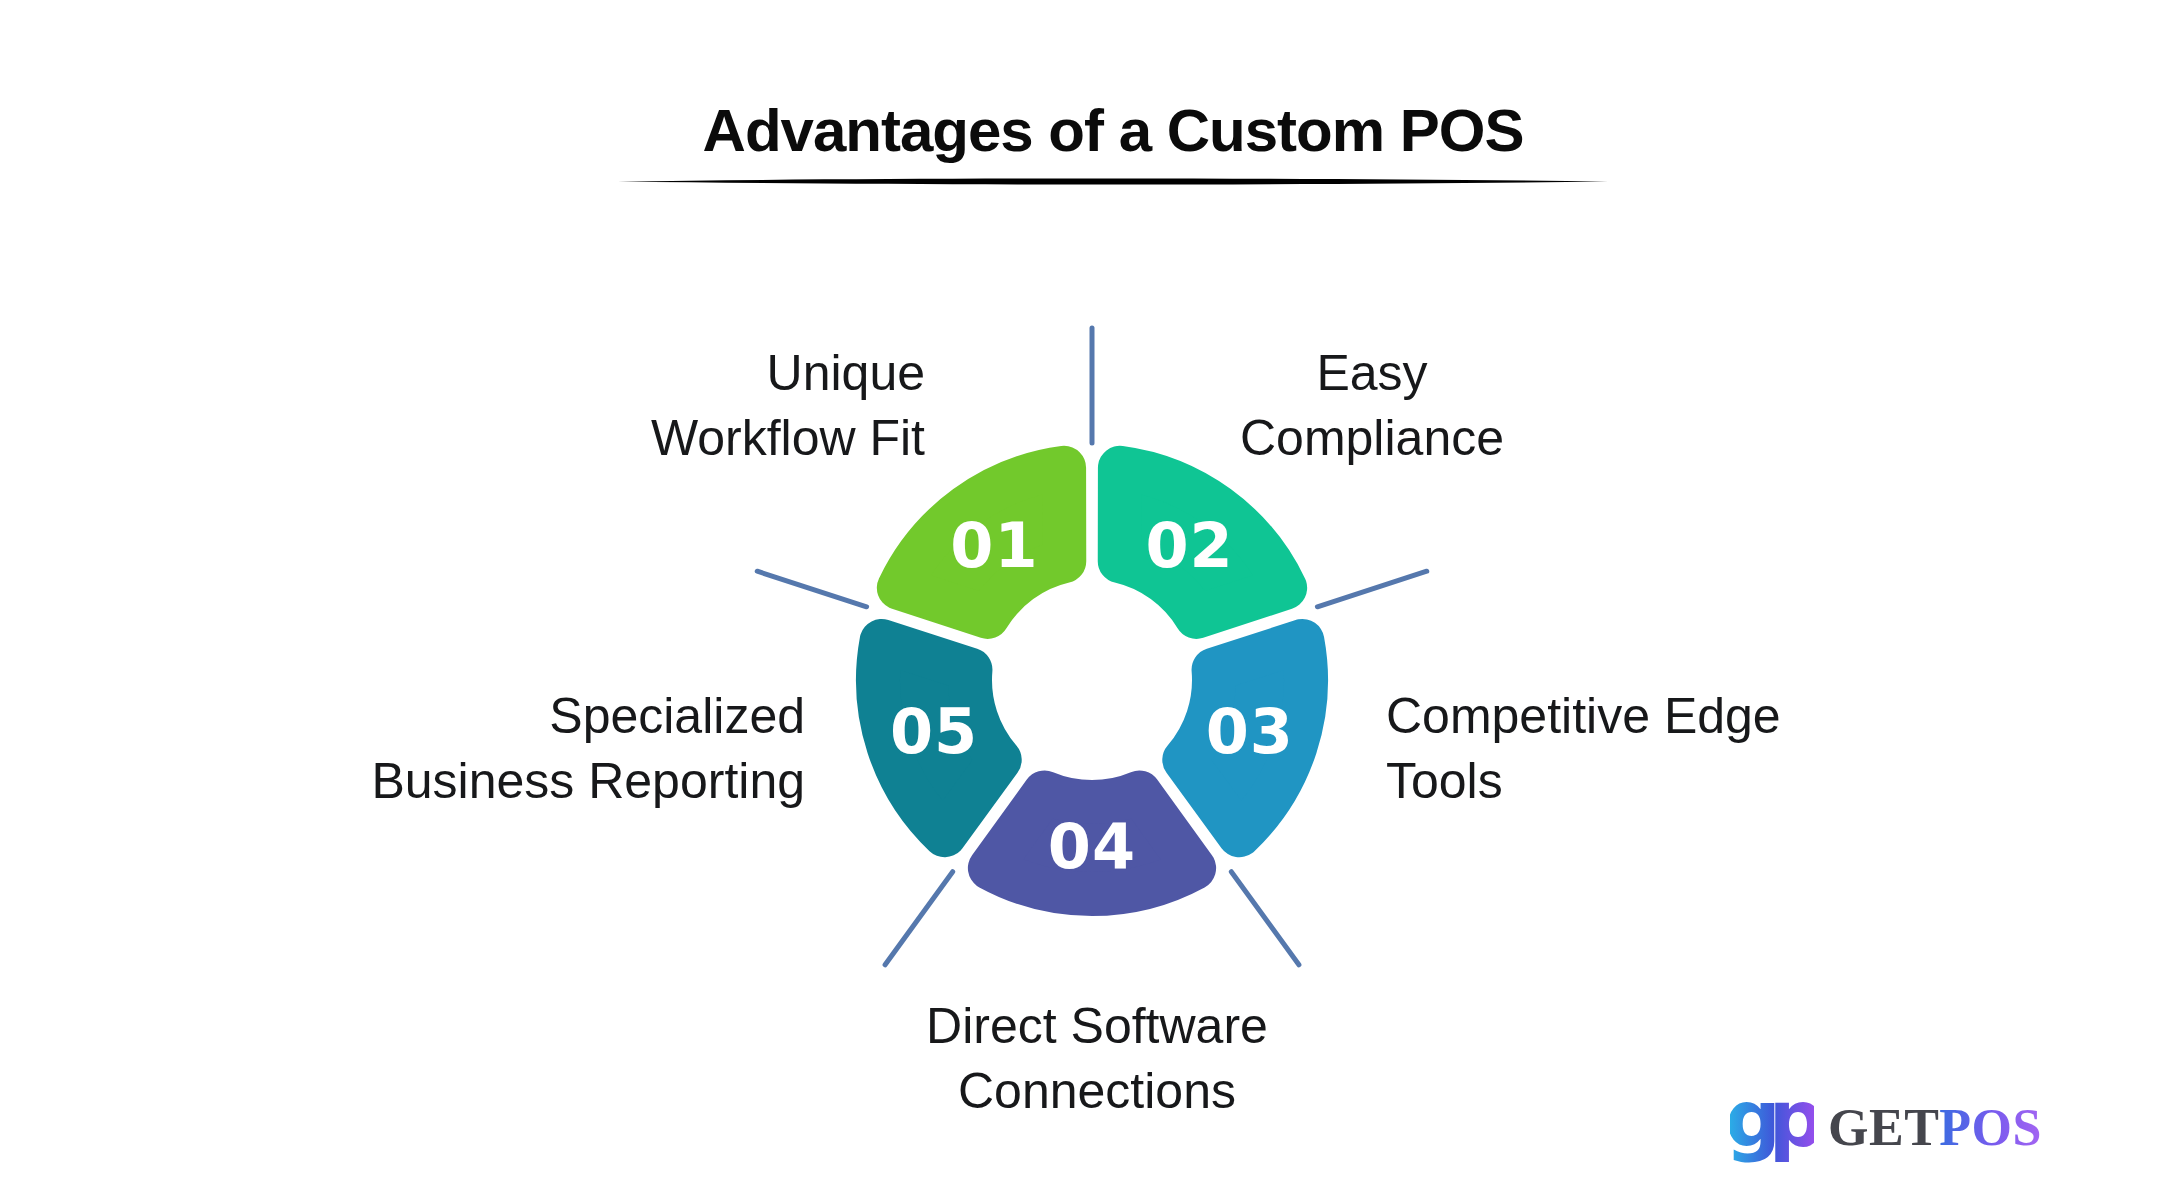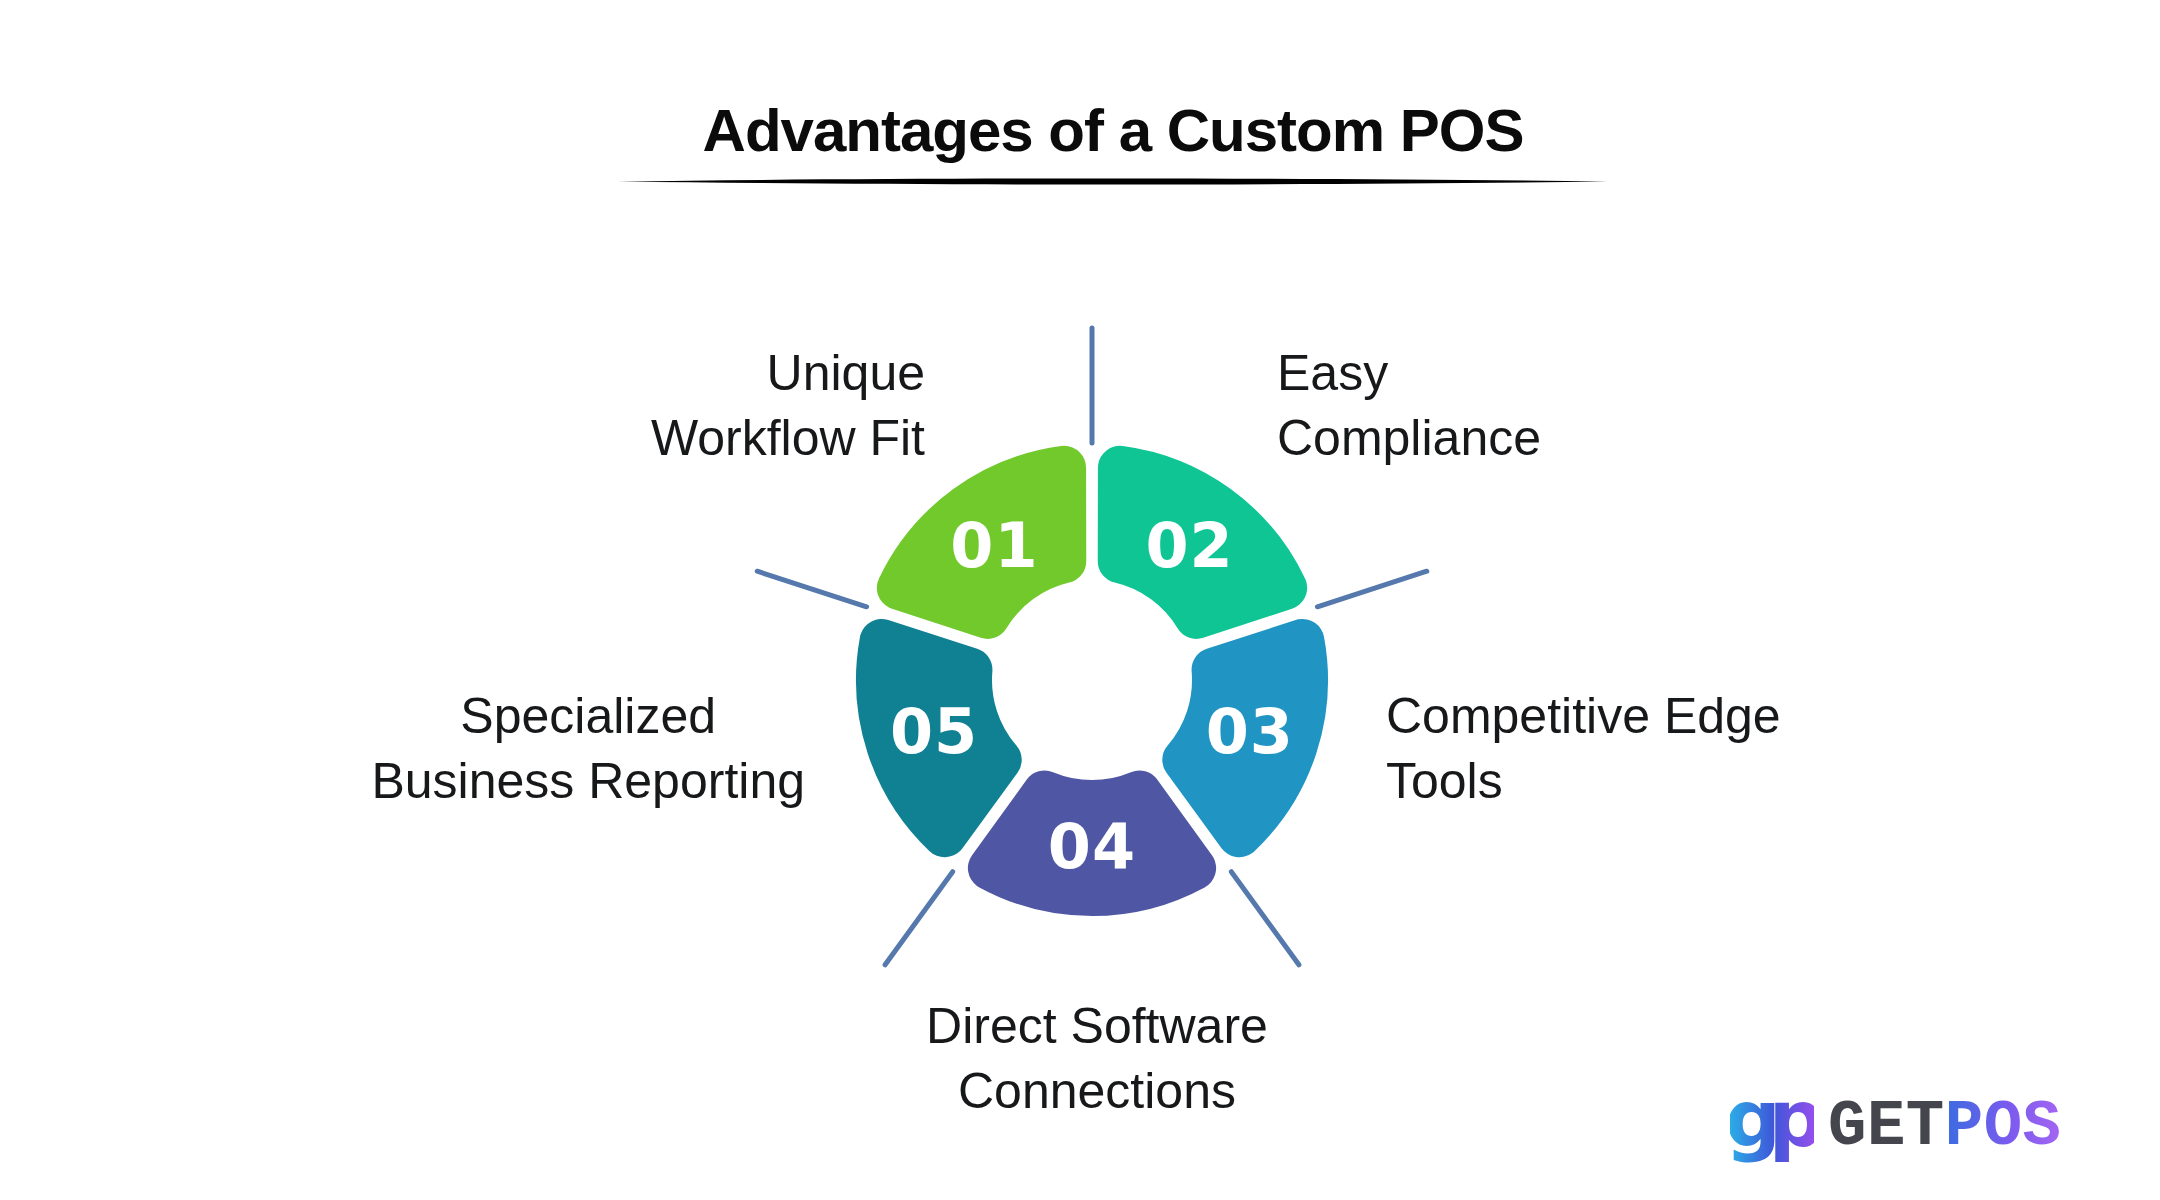--- a/index.html
+++ b/index.html
@@ -30,33 +30,33 @@
   
   .seg-label {
     position: absolute;
     font-size: 50px;
     line-height: 1.3;
     font-weight: 400;
     color: #17181a;
     white-space: pre-line;
   }
   .label-unique      { right: 1235px; top: 341px; text-align: right; }
-  .label-easy        { left: 1277px;  top: 341px; text-align: left; }
+  .label-easy        { left: 1240px;  top: 341px; text-align: center; }
   .label-competitive { left: 1386px;  top: 684px; text-align: left; }
   .label-direct      { left: 797px;   top: 994px; width: 600px; text-align: center; }
-  .label-specialized { right: 1355px; top: 684px; text-align: center; }
+  .label-specialized { right: 1355px; top: 684px; text-align: right; }
 
   
   .logo { position: absolute; left: 1730px; top: 1090px; display: flex; align-items: center; gap: 14px; }
   .logo-icon { display: block; }
   .wordmark {
-    font-size: 64px;
+    font-size: 52px;
     font-weight: 800;
     letter-spacing: 0.5px;
-    font-family: Liberation Mono, monospace;
+    font-family: Liberation Serif, serif;
     white-space: nowrap;
   }
   .wm-get { color: #45464d; }
   .wm-pos {
     background: linear-gradient(90deg, #3b6ce1 0%, #7a5bee 55%, #a465f2 100%);
     -webkit-background-clip: text;
     background-clip: text;
     color: transparent;
   }
 </style>

